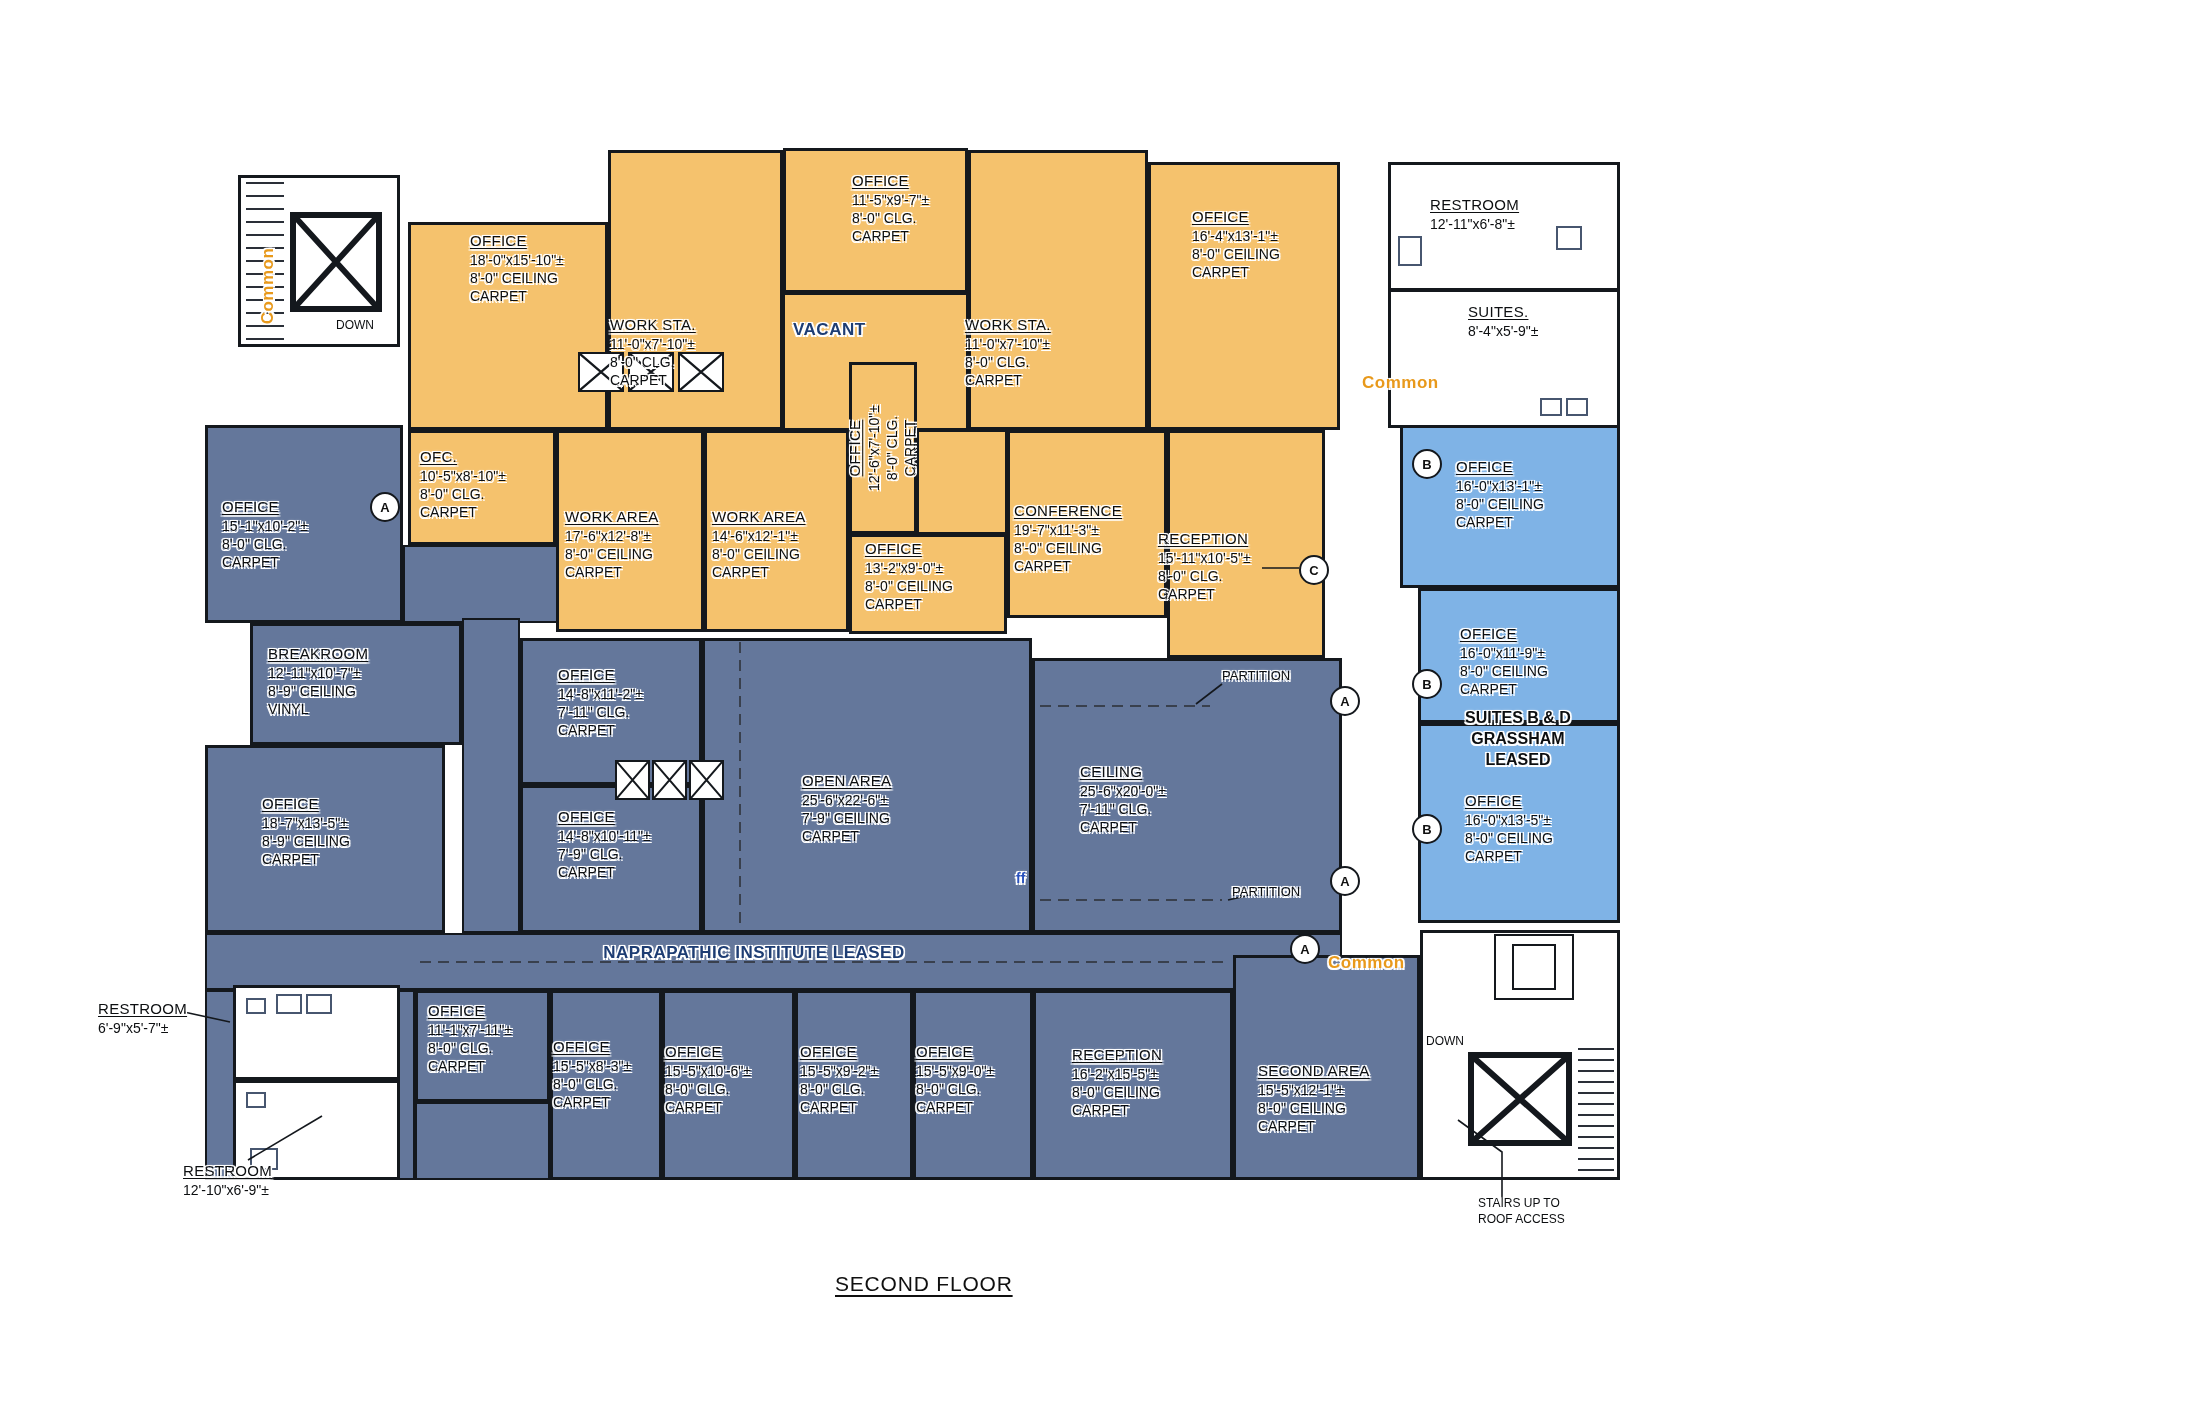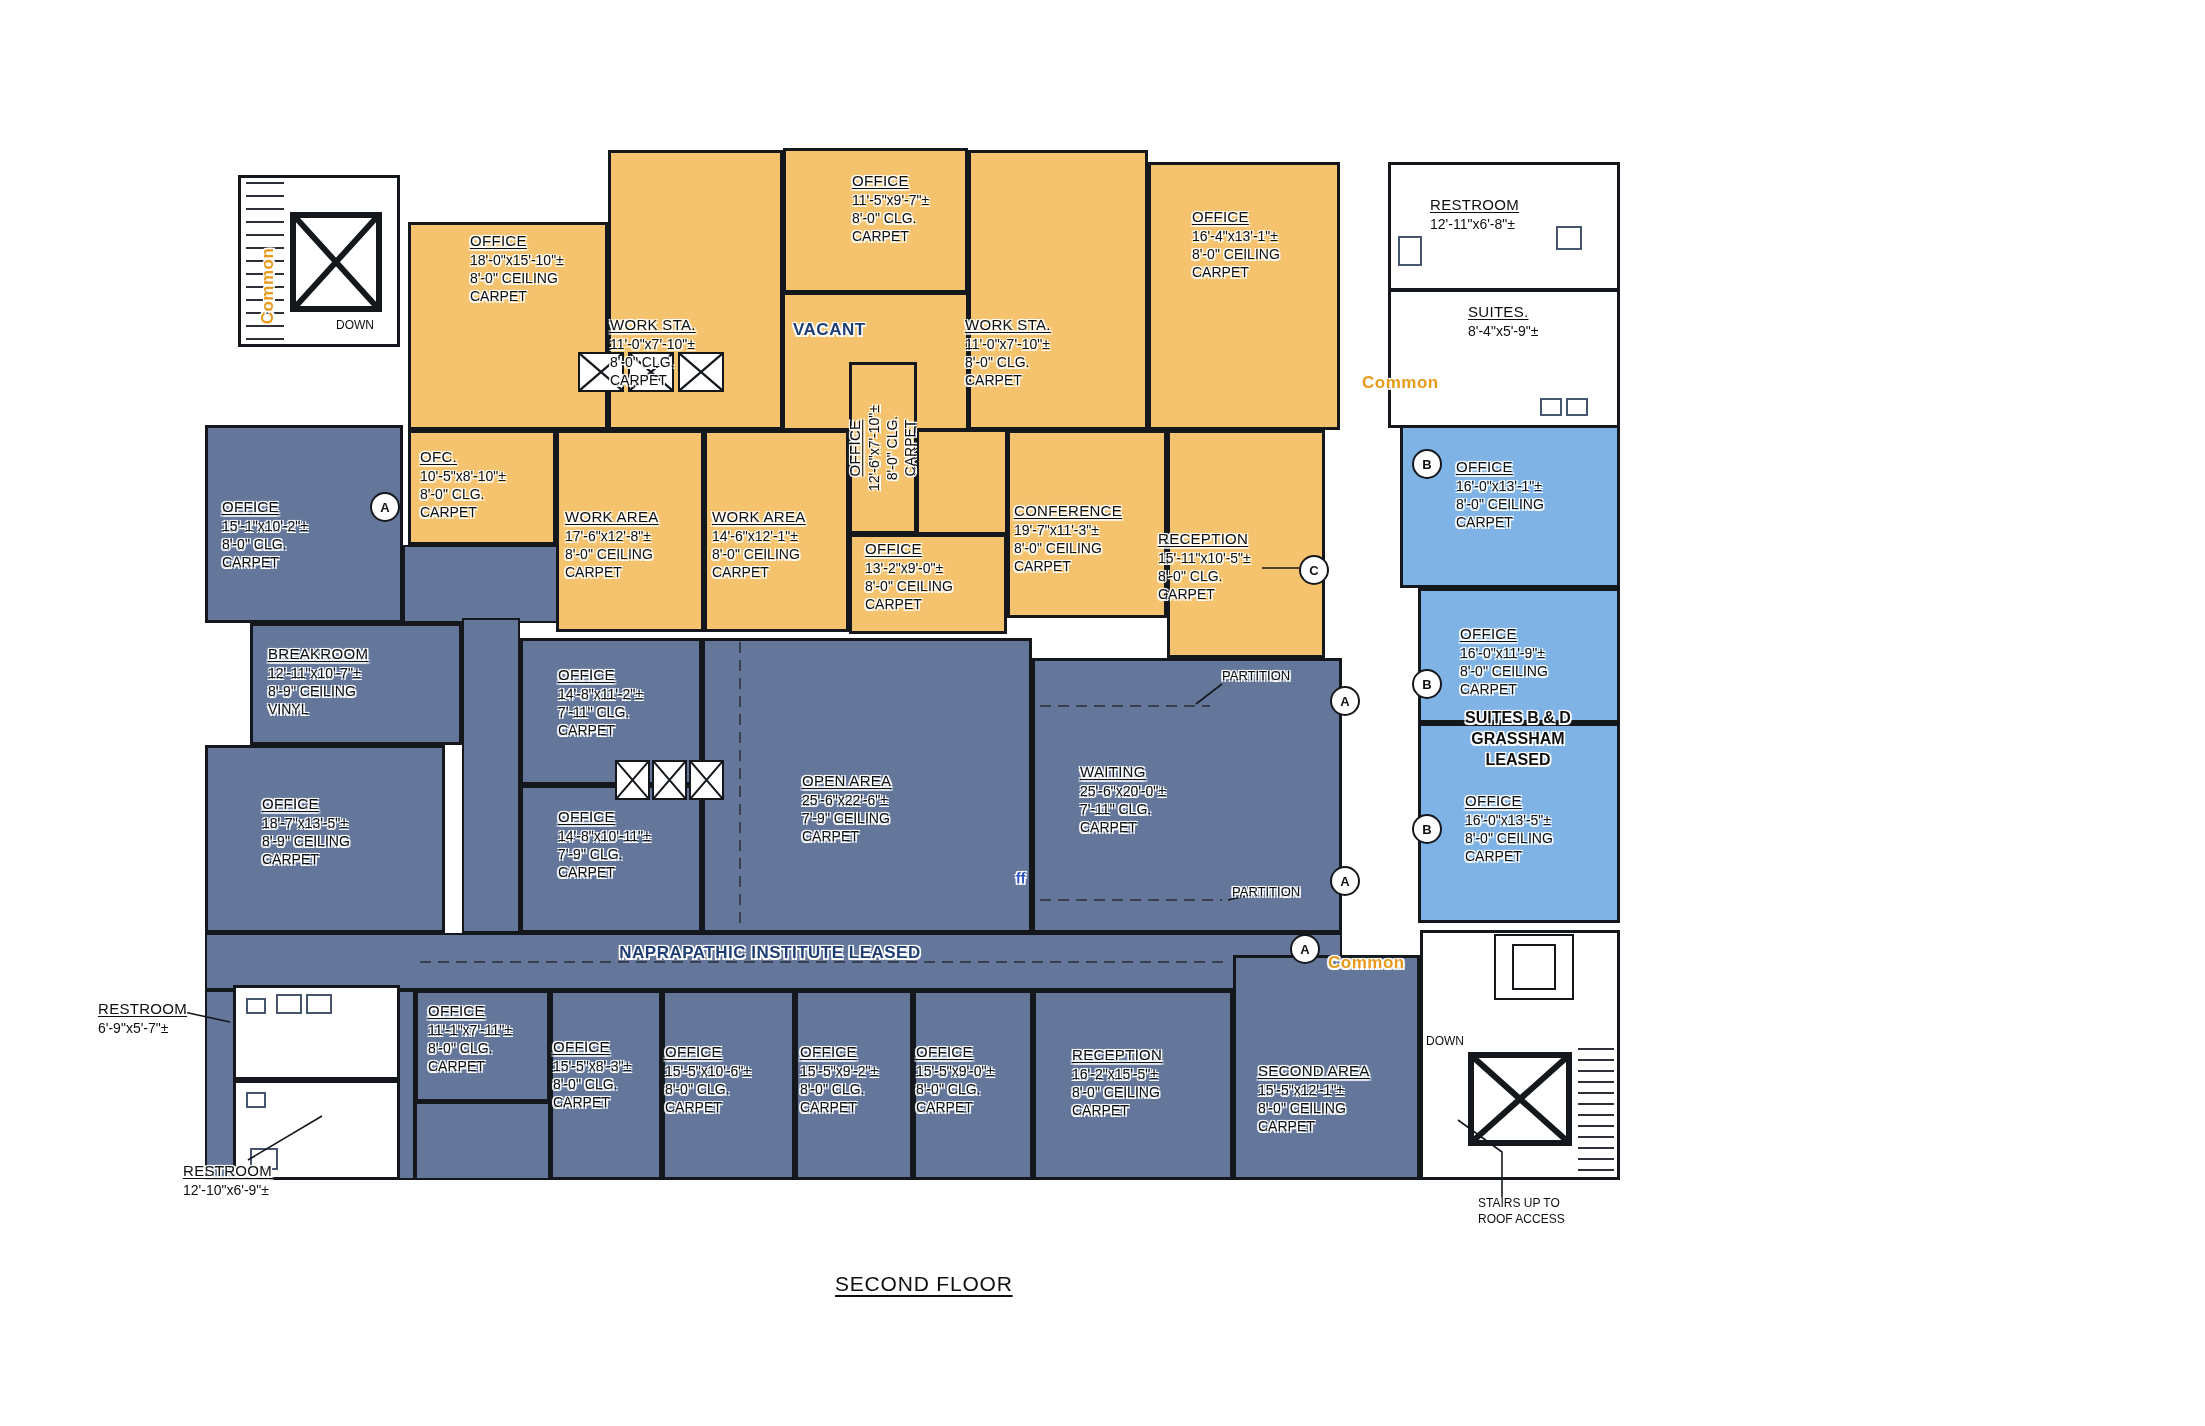--- a/index.html
+++ b/index.html
@@ -243,26 +243,26 @@
 7'-9" CLG.
 CARPET</span>
   </div>
   <div class="rlabel" style="left:795px;top:772px;margin-left:7px;">
     <span class="rname">OPEN AREA</span>
     <span class="rdims">25'-6"x22'-6"±
 7'-9" CEILING
 CARPET</span>
   </div>
   <div class="rlabel" style="left:1080px;top:763px;">
-    <span class="rname">WAITING</span>
+    <span class="rname">CEILING</span>
     <span class="rdims">25'-6"x20'-0"±
 7'-11" CLG.
 CARPET</span>
   </div>
-  <div class="rlabel big center" style="left:500px;top:943px;width:540px;color:#1E3D73;">
+  <div class="rlabel big center" style="left:484px;top:943px;width:540px;color:#1E3D73;">
     <span>NAPRAPATHIC INSTITUTE LEASED</span>
   </div>
   <div class="rlabel" style="left:428px;top:1002px;">
     <span class="rname">OFFICE</span>
     <span class="rdims">11'-1"x7'-11"±
 8'-0" CLG.
 CARPET</span>
   </div>
   <div class="rlabel" style="left:553px;top:1038px;">
     <span class="rname">OFFICE</span>

